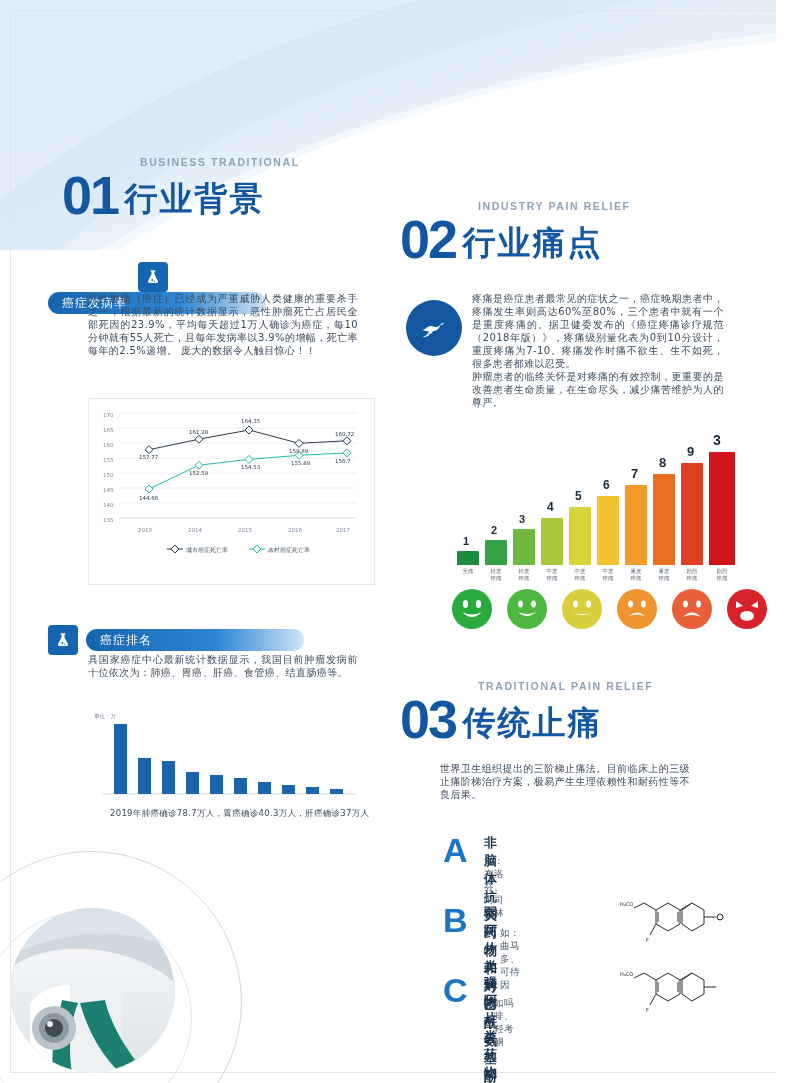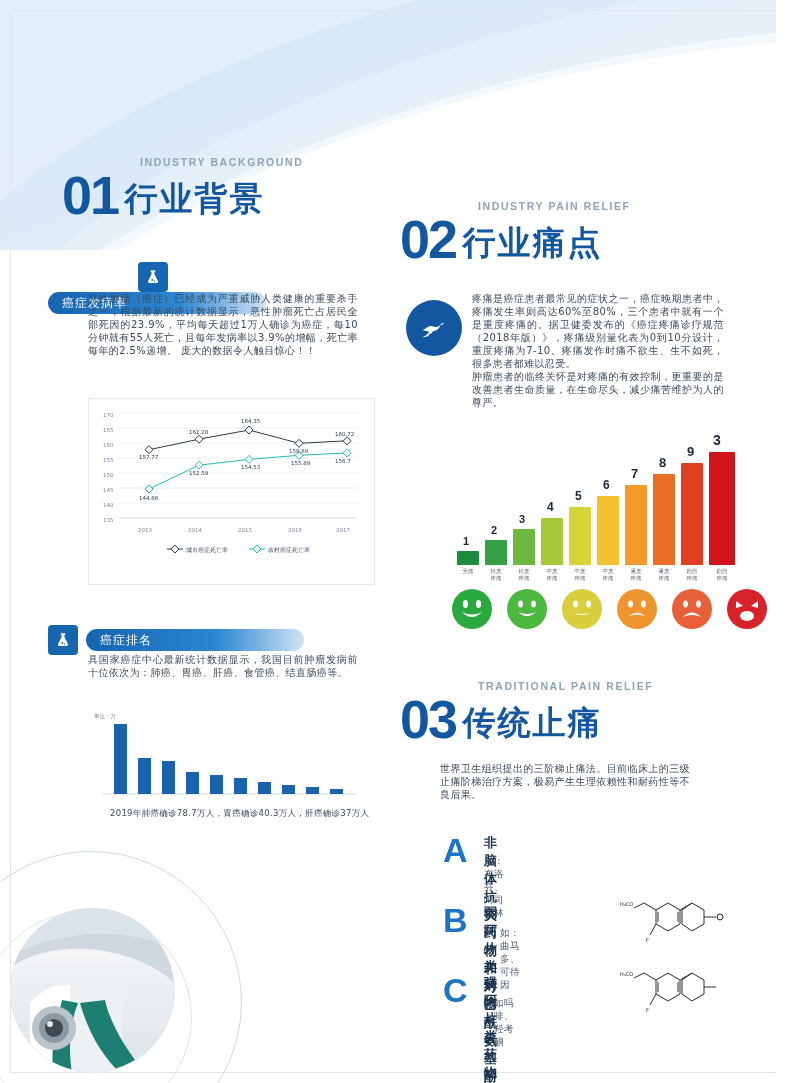--- a/index.html
+++ b/index.html
@@ -153,21 +153,21 @@
       <path d="M0,0 L420,0 C270,40 110,110 0,200 Z" fill="#e3eef8" opacity="0.9"></path>
       <path d="M800,30 C540,55 280,135 100,250 L160,250 C330,140 570,70 800,50 Z" fill="#ffffff" opacity="0.55"></path>
     </svg>
   </div>
 
   <div id="frame"></div>
 
   <div class="sec" style="left:62px;top:168px;">
     <span class="num">01</span>
     <span class="cn">行业背景</span>
-    <span class="en" style="left:78px;top:-12px;">INDUSTRY BACKGROUND</span>
+    <span class="en" style="left:78px;top:-12px;">BUSINESS TRADITIONAL</span>
   </div>
 
   <div class="pill-row" style="left:48px;top:262px;flex-direction:column;">
     <div class="flask-badge">
       <svg width="18" height="18" viewBox="0 0 24 24">
         <path d="M9 3h6v2h-1v3.2l4.6 9.1A2 2 0 0 1 16.8 20H7.2a2 2 0 0 1-1.8-2.7L10 8.2V5H9z" fill="#ffffff"></path>
         <circle cx="11" cy="16" r="1.2" fill="#1565b0"></circle>
         <circle cx="14" cy="17.5" r="0.9" fill="#1565b0"></circle>
       </svg>
     </div>

